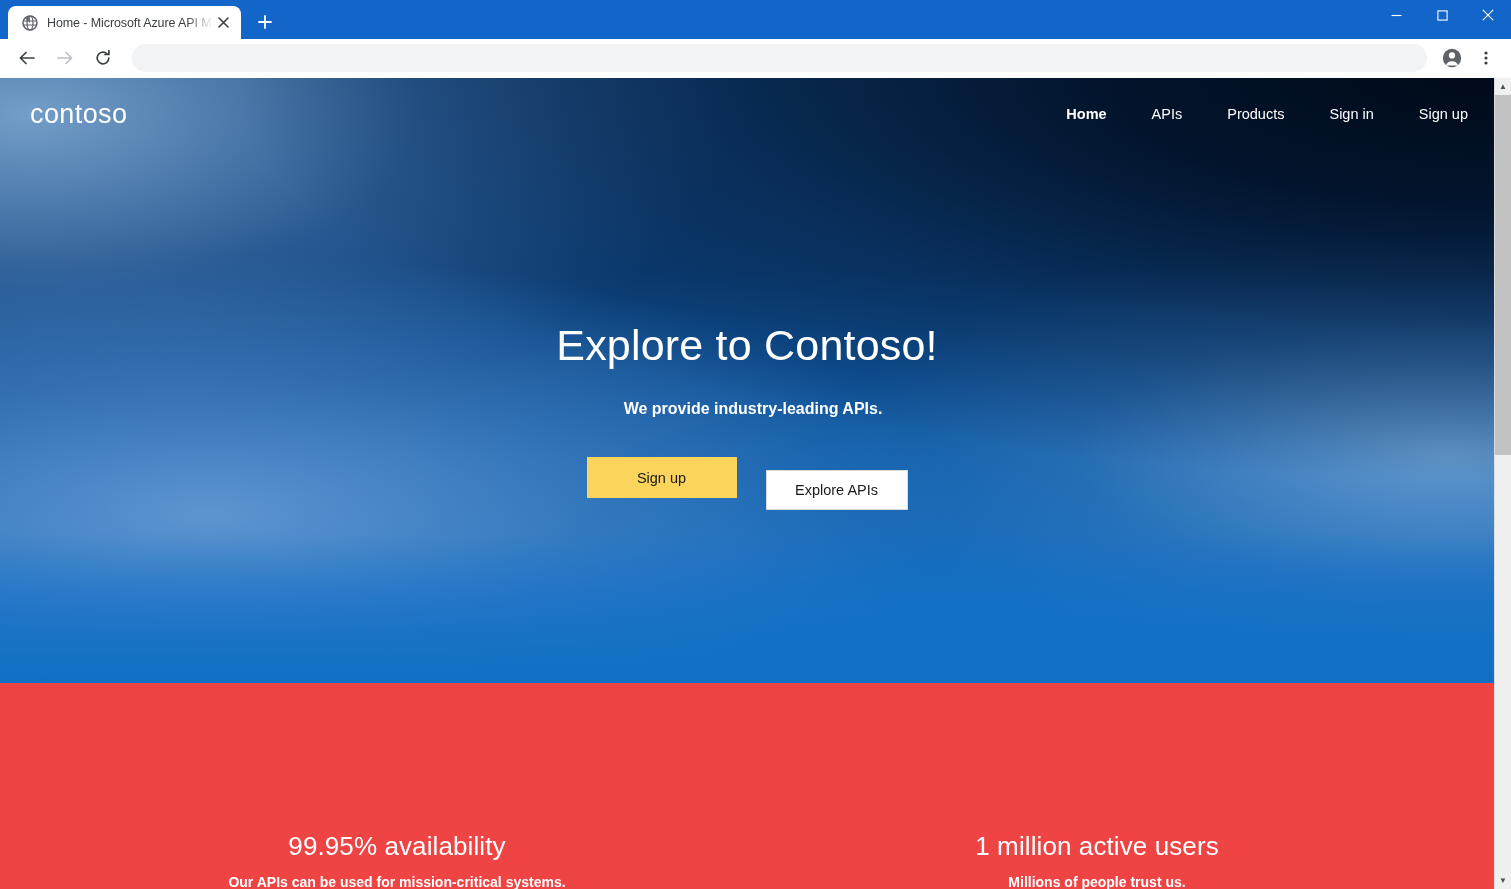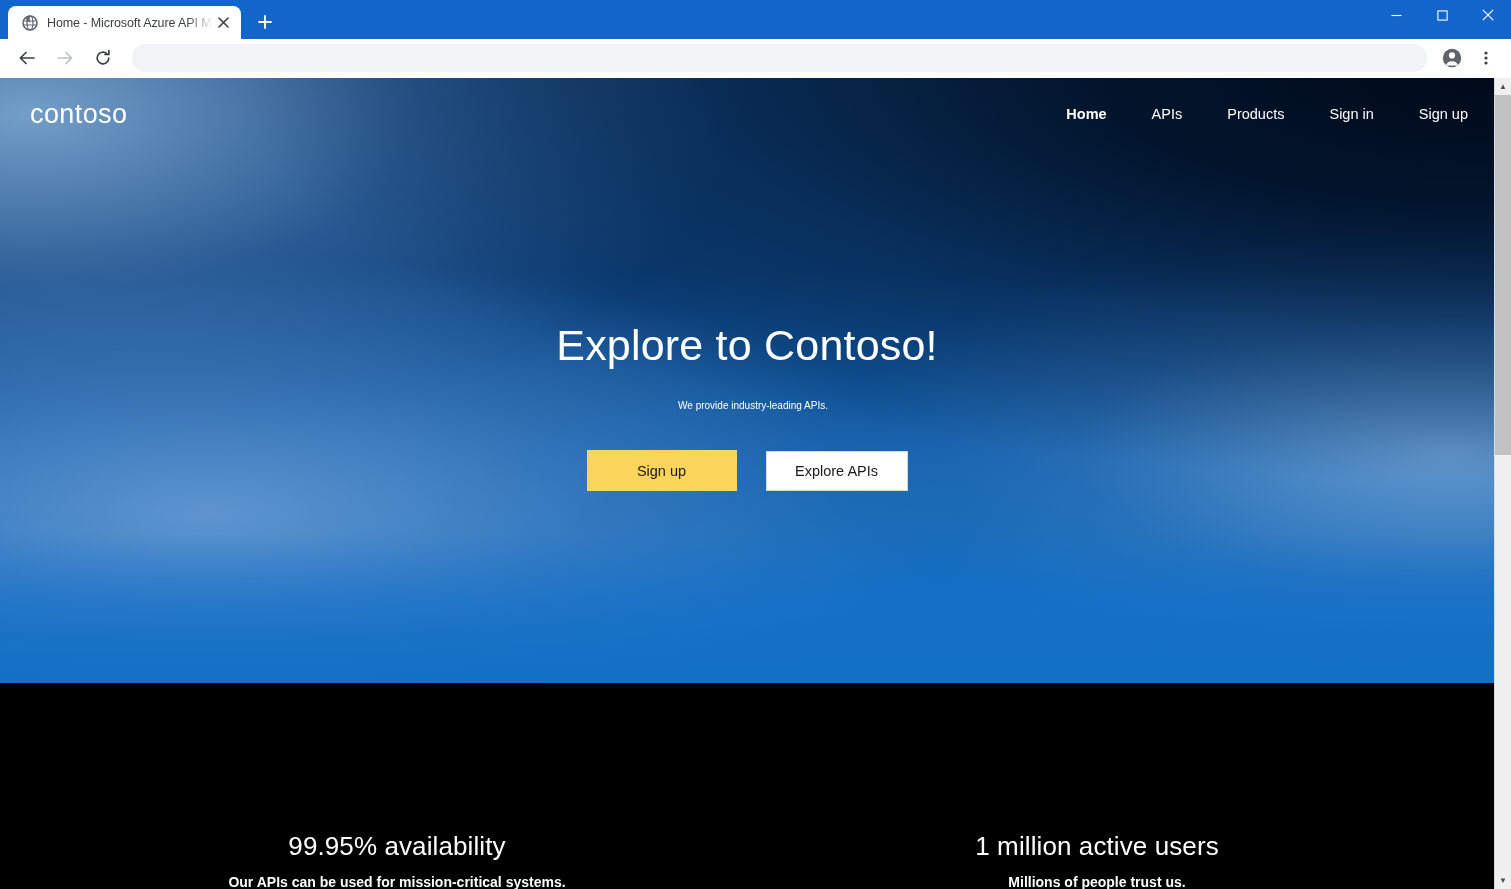--- a/index.html
+++ b/index.html
@@ -115,21 +115,21 @@
     flex:1 1 auto;
     position:relative;
     display:flex;
     overflow:hidden;
     background:#1268C8;
   }
   .page {
     flex:1 1 auto;
     position:relative;
     overflow:hidden;
-    background:#000000;
+    background:#ef4444;
   }
 
   
   .hero {
     position:absolute;
     left:0; top:0; right:0;
     height:605px;
     background-color:#0b3c74;
     overflow:hidden;
   }
@@ -191,22 +191,22 @@
   .hero-title {
     margin-top:244px;
     font-size:43px;
     font-weight:300;
     color:#ffffff;
     letter-spacing:0.2px;
     line-height:1.1;
   }
   .hero-sub {
     margin-top:31px;
-    font-size:10px;
-    font-weight:400;
+    font-size:16px;
+    font-weight:700;
     color:#ffffff;
     padding-left:12px;
   }
   .hero-actions {
     margin-top:39px;
     display:flex;
     justify-content:center;
     align-items:flex-start;
   }
   .btn {
@@ -222,21 +222,21 @@
     background:#fbd45c;
     color:#1a1a1a;
     border:none;
   }
   .btn-secondary {
     width:142px; height:40px;
     background:#ffffff;
     color:#1a1a1a;
     border:1px solid #d8d8d8;
     margin-left:29px;
-    margin-top:1px;
+    margin-top:13px;
   }
 
   
   .stats {
     position:absolute;
     left:0; right:0;
     top:752px;
     display:flex;
     padding:0 47px;
     z-index:4;

